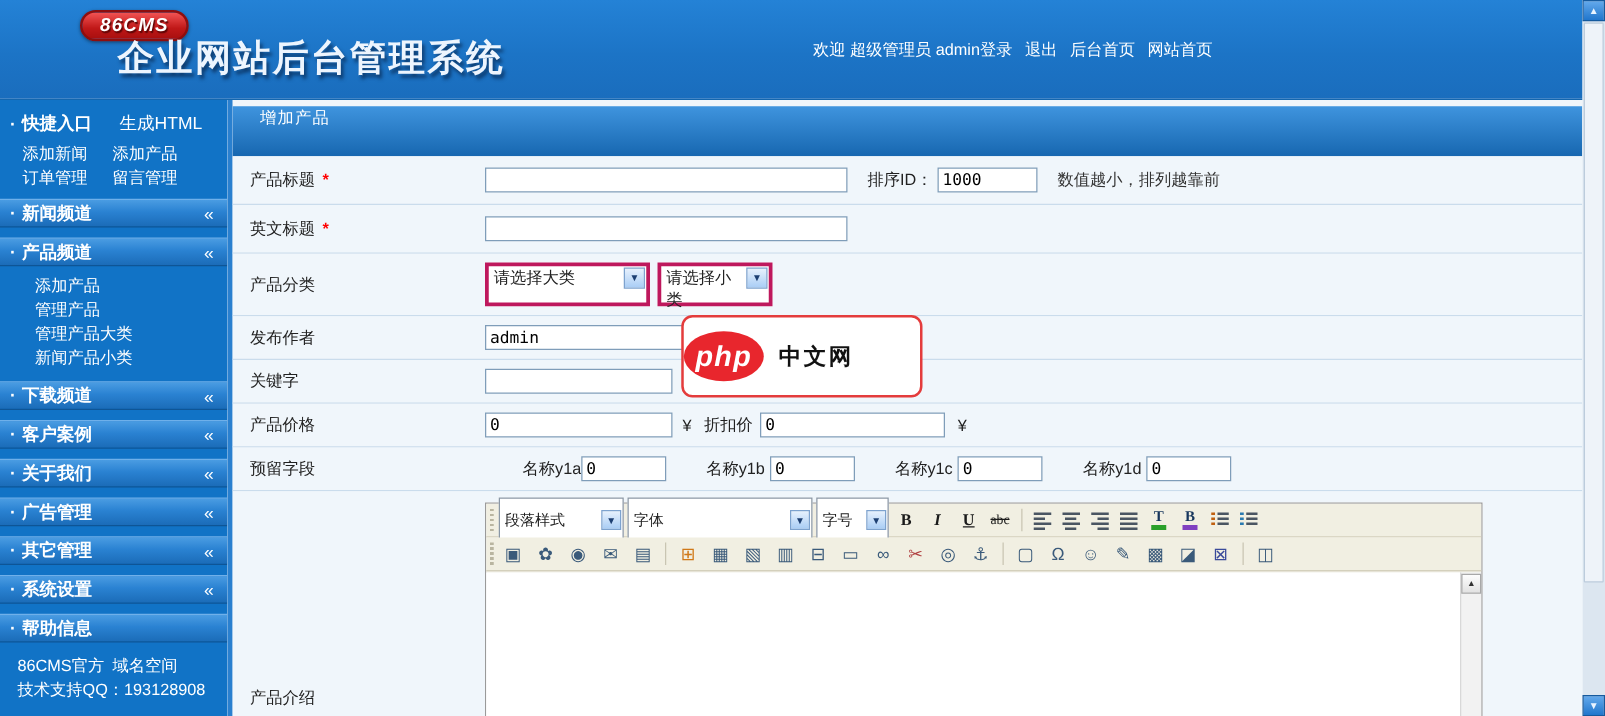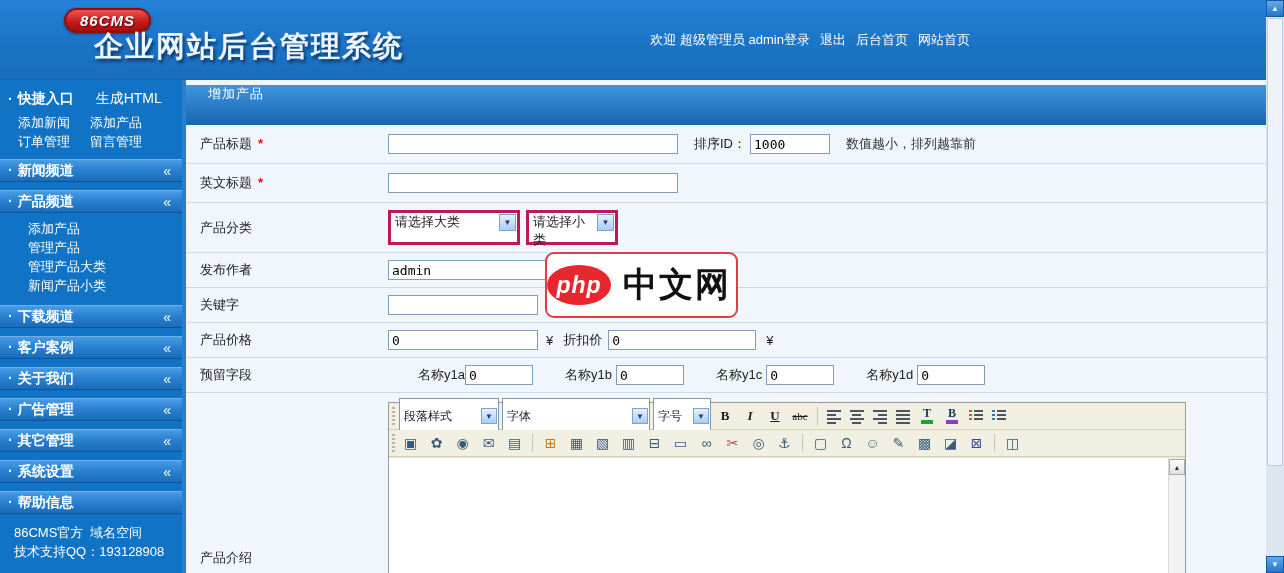--- a/index.html
+++ b/index.html
@@ -131,21 +131,21 @@
     justify-content:center;font-size:7px;color:#333;cursor:pointer;
     background:linear-gradient(180deg,#fdfdfd,#e2e2e2);border:1px solid #a8a8a8}
 
   
   .watermark{position:absolute;left:545px;top:252px;width:193px;height:66px;background:#fff;
     border:2px solid #e43c3c;border-radius:9px;display:flex;align-items:center;
     gap:12px;z-index:50}
   .wm-logo{width:64px;height:40px;background:#e8262d;border-radius:50%;color:#fff;
     font-weight:bold;font-style:italic;font-size:23px;display:flex;align-items:center;
     justify-content:center;letter-spacing:1px}
-  .wm-text{font-size:34px;font-weight:bold;color:#111;letter-spacing:2px}
+  .wm-text{font-size:18px;font-weight:bold;color:#111;letter-spacing:2px}
 </style>
 </head>
 <body>
 
 <div class="app">
   <div class="left-col">
 
     <div class="header">
       <div class="logo-badge">86CMS</div>
       <div class="header-title">企业网站后台管理系统</div>

